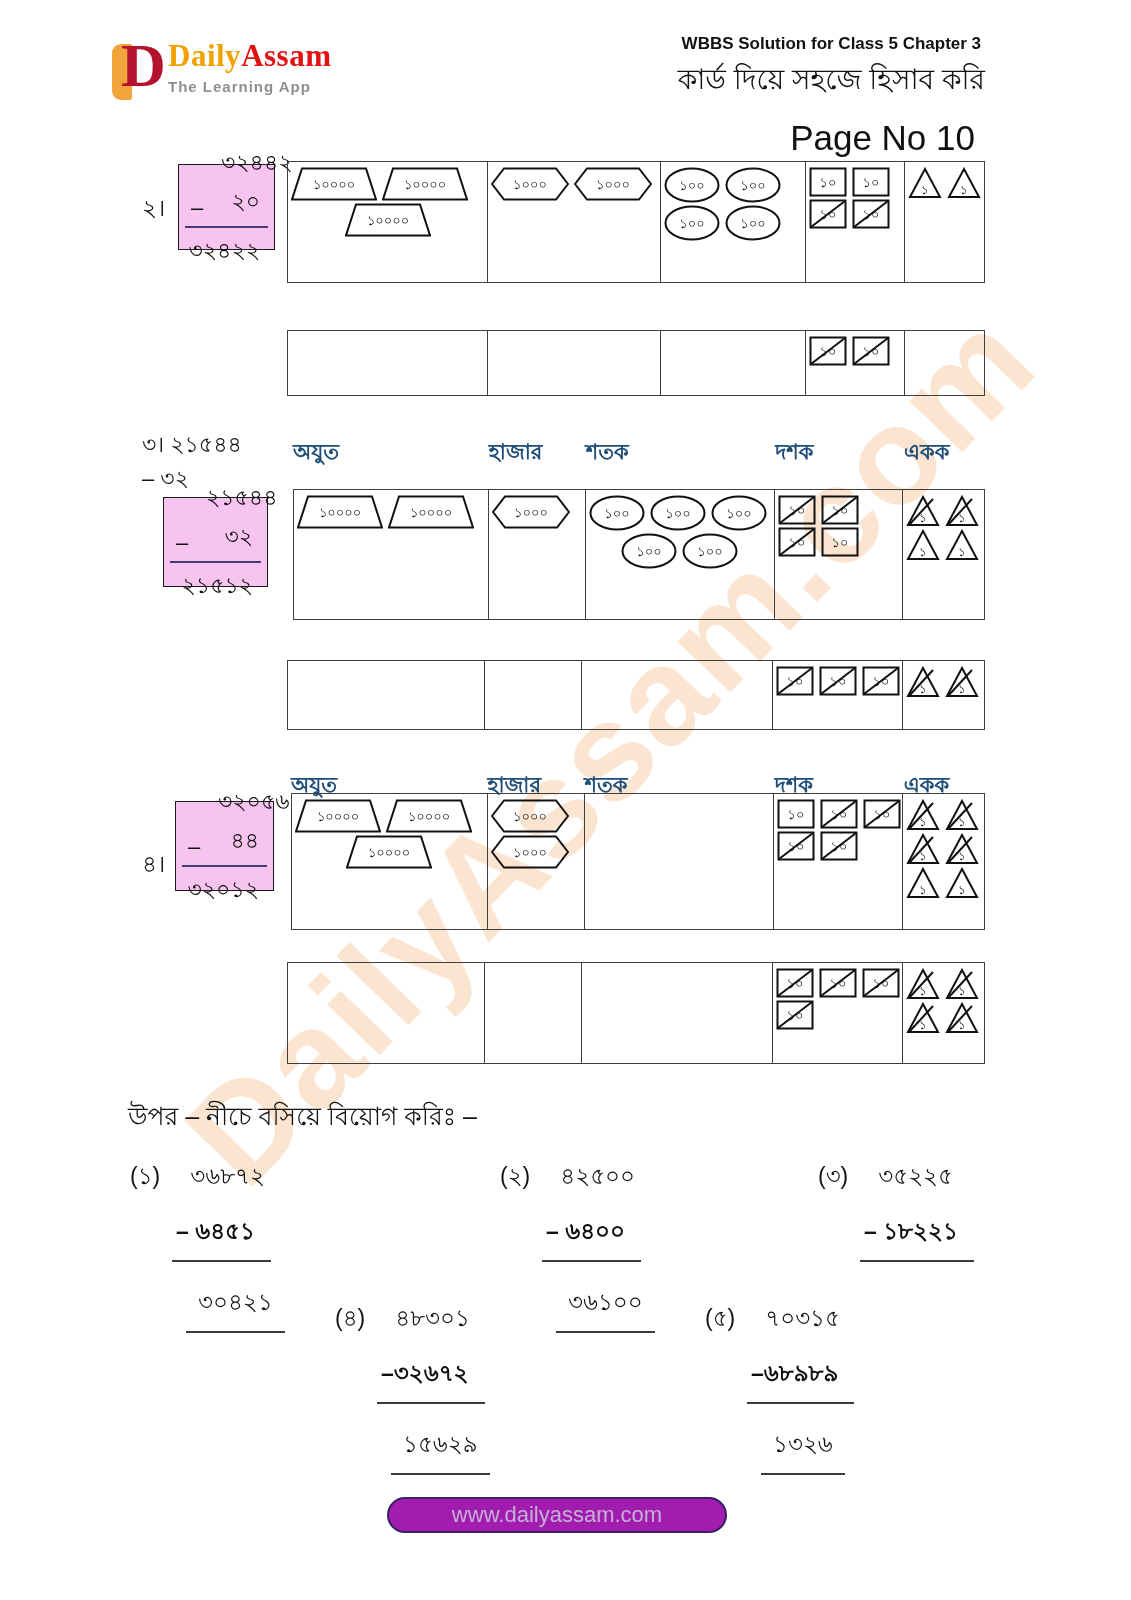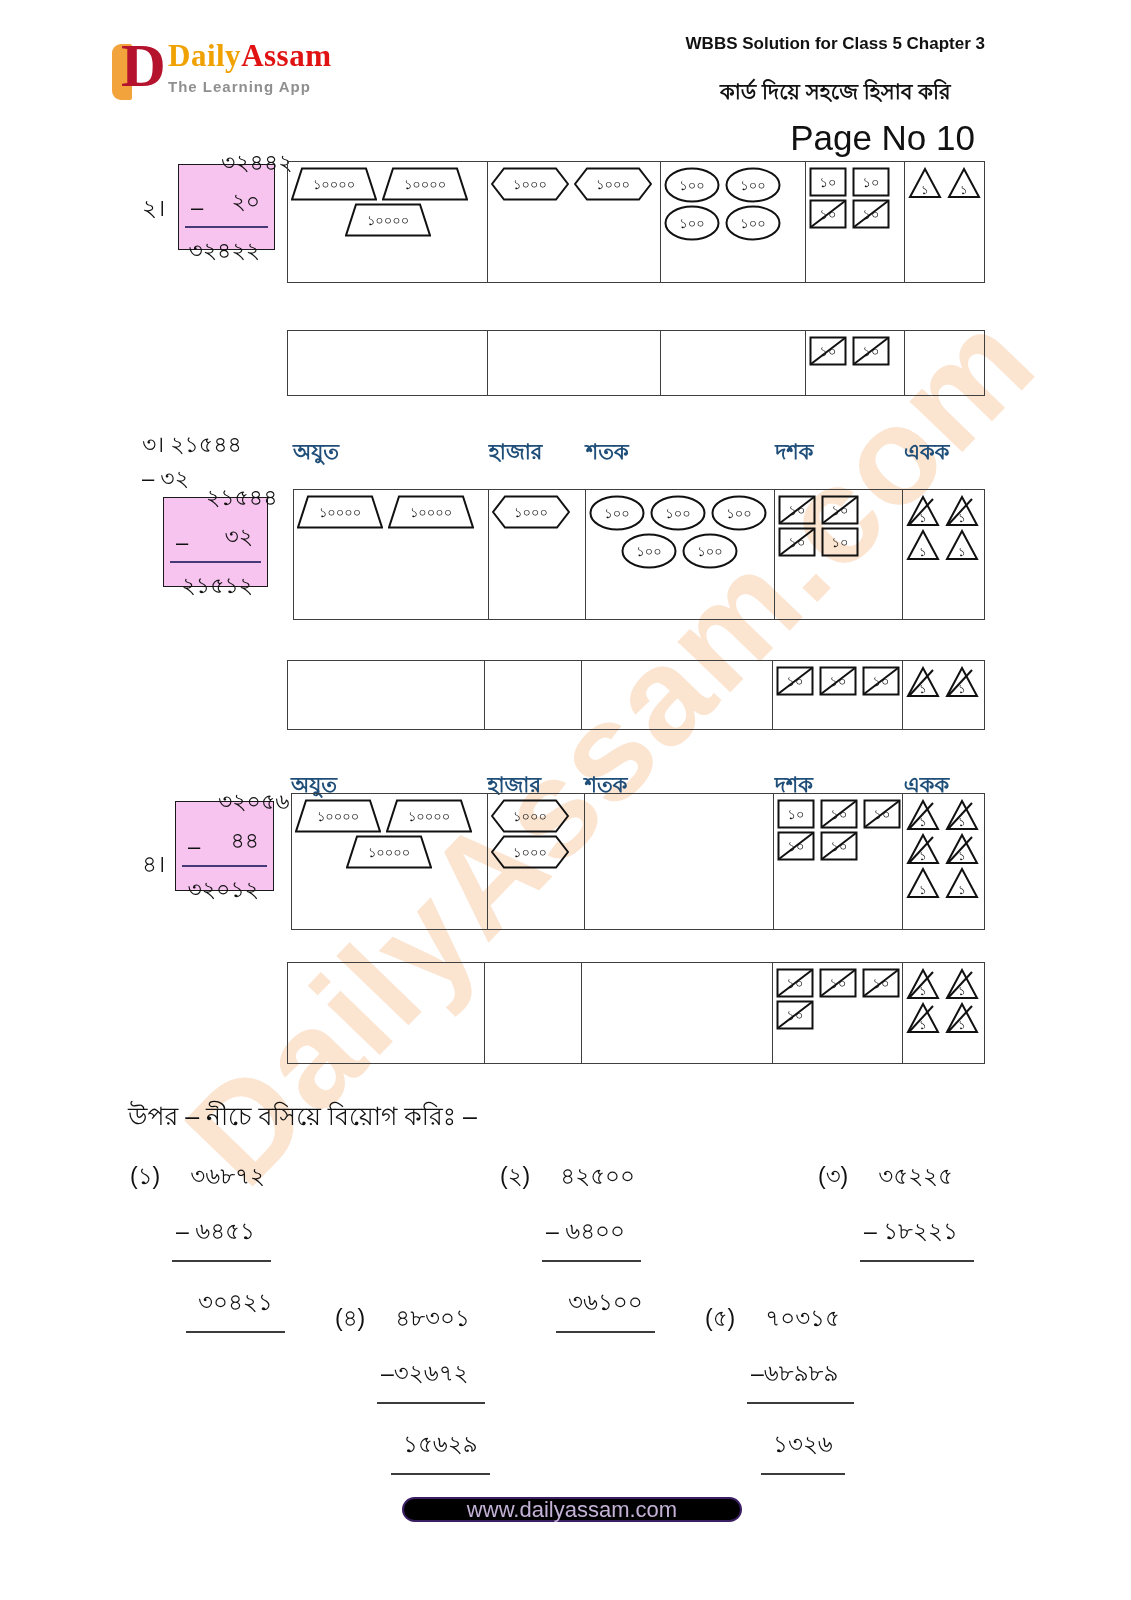--- a/index.html
+++ b/index.html
@@ -18,21 +18,21 @@
   .logo-d .bar{position:absolute;left:0;top:4px;width:20px;height:56px;background:#F2A33C;border-radius:9px 2px 2px 9px;}
   .logo-d .dee{position:absolute;left:9px;top:-10px;font-family:"Liberation Serif",serif;font-weight:bold;font-size:62px;color:#B5122E;}
   .logo-words{line-height:1;}
   .logo-words .l1{font-family:"Liberation Serif",serif;font-weight:bold;font-size:31px;letter-spacing:.5px;}
   .logo-words .daily{color:#F0A202;}
   .logo-words .assam{color:#E01212;}
   .logo-words .tag{margin-top:8px;font-size:15px;font-weight:bold;color:#8F8F8F;letter-spacing:1px;}
 
   #hdr-title{right:146px;top:34px;text-align:center;}
   #hdr-title .t1{font-size:17px;font-weight:600;color:#111;}
-  #hdr-title .t2{margin-top:22px;font-size:21px;font-weight:bold;color:#111;}
+  #hdr-title .t2{margin-top:4px;font-size:28px;font-weight:normal;color:#111;}
   #page-no{right:156px;top:118px;font-size:35px;color:#111;}
 
   
   .pbox{background:#F7C3EF;border:1.8px solid #1a1a1a;box-sizing:border-box;
     display:flex;flex-direction:column;justify-content:center;font-size:22px;color:#111;padding:4px 6px;}
   .pbox .r1{text-align:right;padding:2px 8px 0 0;margin-left:36px;}
   .pbox .r2{display:flex;justify-content:space-between;align-items:flex-end;
     padding:2px 8px 5px 6px;border-bottom:2.4px solid #453a75;}
   .pbox .r3{text-align:right;padding:5px 8px 2px 0;}
   #p2-box{left:178px;top:164px;width:97px;height:86px;}
@@ -61,28 +61,28 @@
   .pv-headers{display:flex;}
   .pv-header{display:inline-block;text-align:left;font-size:21px;font-weight:bold;color:#1F4E79;box-sizing:border-box;}
   #p3-headers{left:293px;top:436px;width:692px;}
   #p4-headers{left:291px;top:769px;width:694px;}
 
   
   #instruction{left:128px;top:1097px;font-size:25px;color:#111;}
   .ex{position:absolute;z-index:1;font-size:23px;color:#111;}
   .ex .l1{display:flex;gap:30px;}
   .ex .l2w{margin-top:16px;}
-  .ex .l2{display:inline-block;margin-left:42px;border-bottom:2.5px solid #3c3c3c;padding:0 16px 8px 4px;}
+  .ex .l2{display:inline-block;margin-left:42px;border-bottom:2.5px solid #3c3c3c;padding:0 16px 8px 4px;font-weight:bold;}
   .ex .l3w{margin-top:22px;}
   .ex .l3{display:inline-block;margin-left:56px;border-bottom:2.5px solid #3c3c3c;padding:0 12px 8px 12px;}
   #ex1{left:130px;top:1158px;} #ex2{left:500px;top:1158px;} #ex3{left:818px;top:1158px;}
   #ex4{left:335px;top:1300px;} #ex5{left:705px;top:1300px;}
 
   
-  #footer{left:402px;top:1497px;width:340px;height:25px;background:#000000;border:2px solid #3b1f63;
+  #footer{left:387px;top:1497px;width:340px;height:36px;background:#a21caf;border:2px solid #3b1f63;
     border-radius:22px;display:flex;align-items:center;justify-content:center;
     color:#C3B1D6;font-size:22px;box-sizing:border-box;}
 </style>
 </head>
 <body>
 
 <div class="page">
 
   <div id="watermark">DailyAssam.com</div>
 

